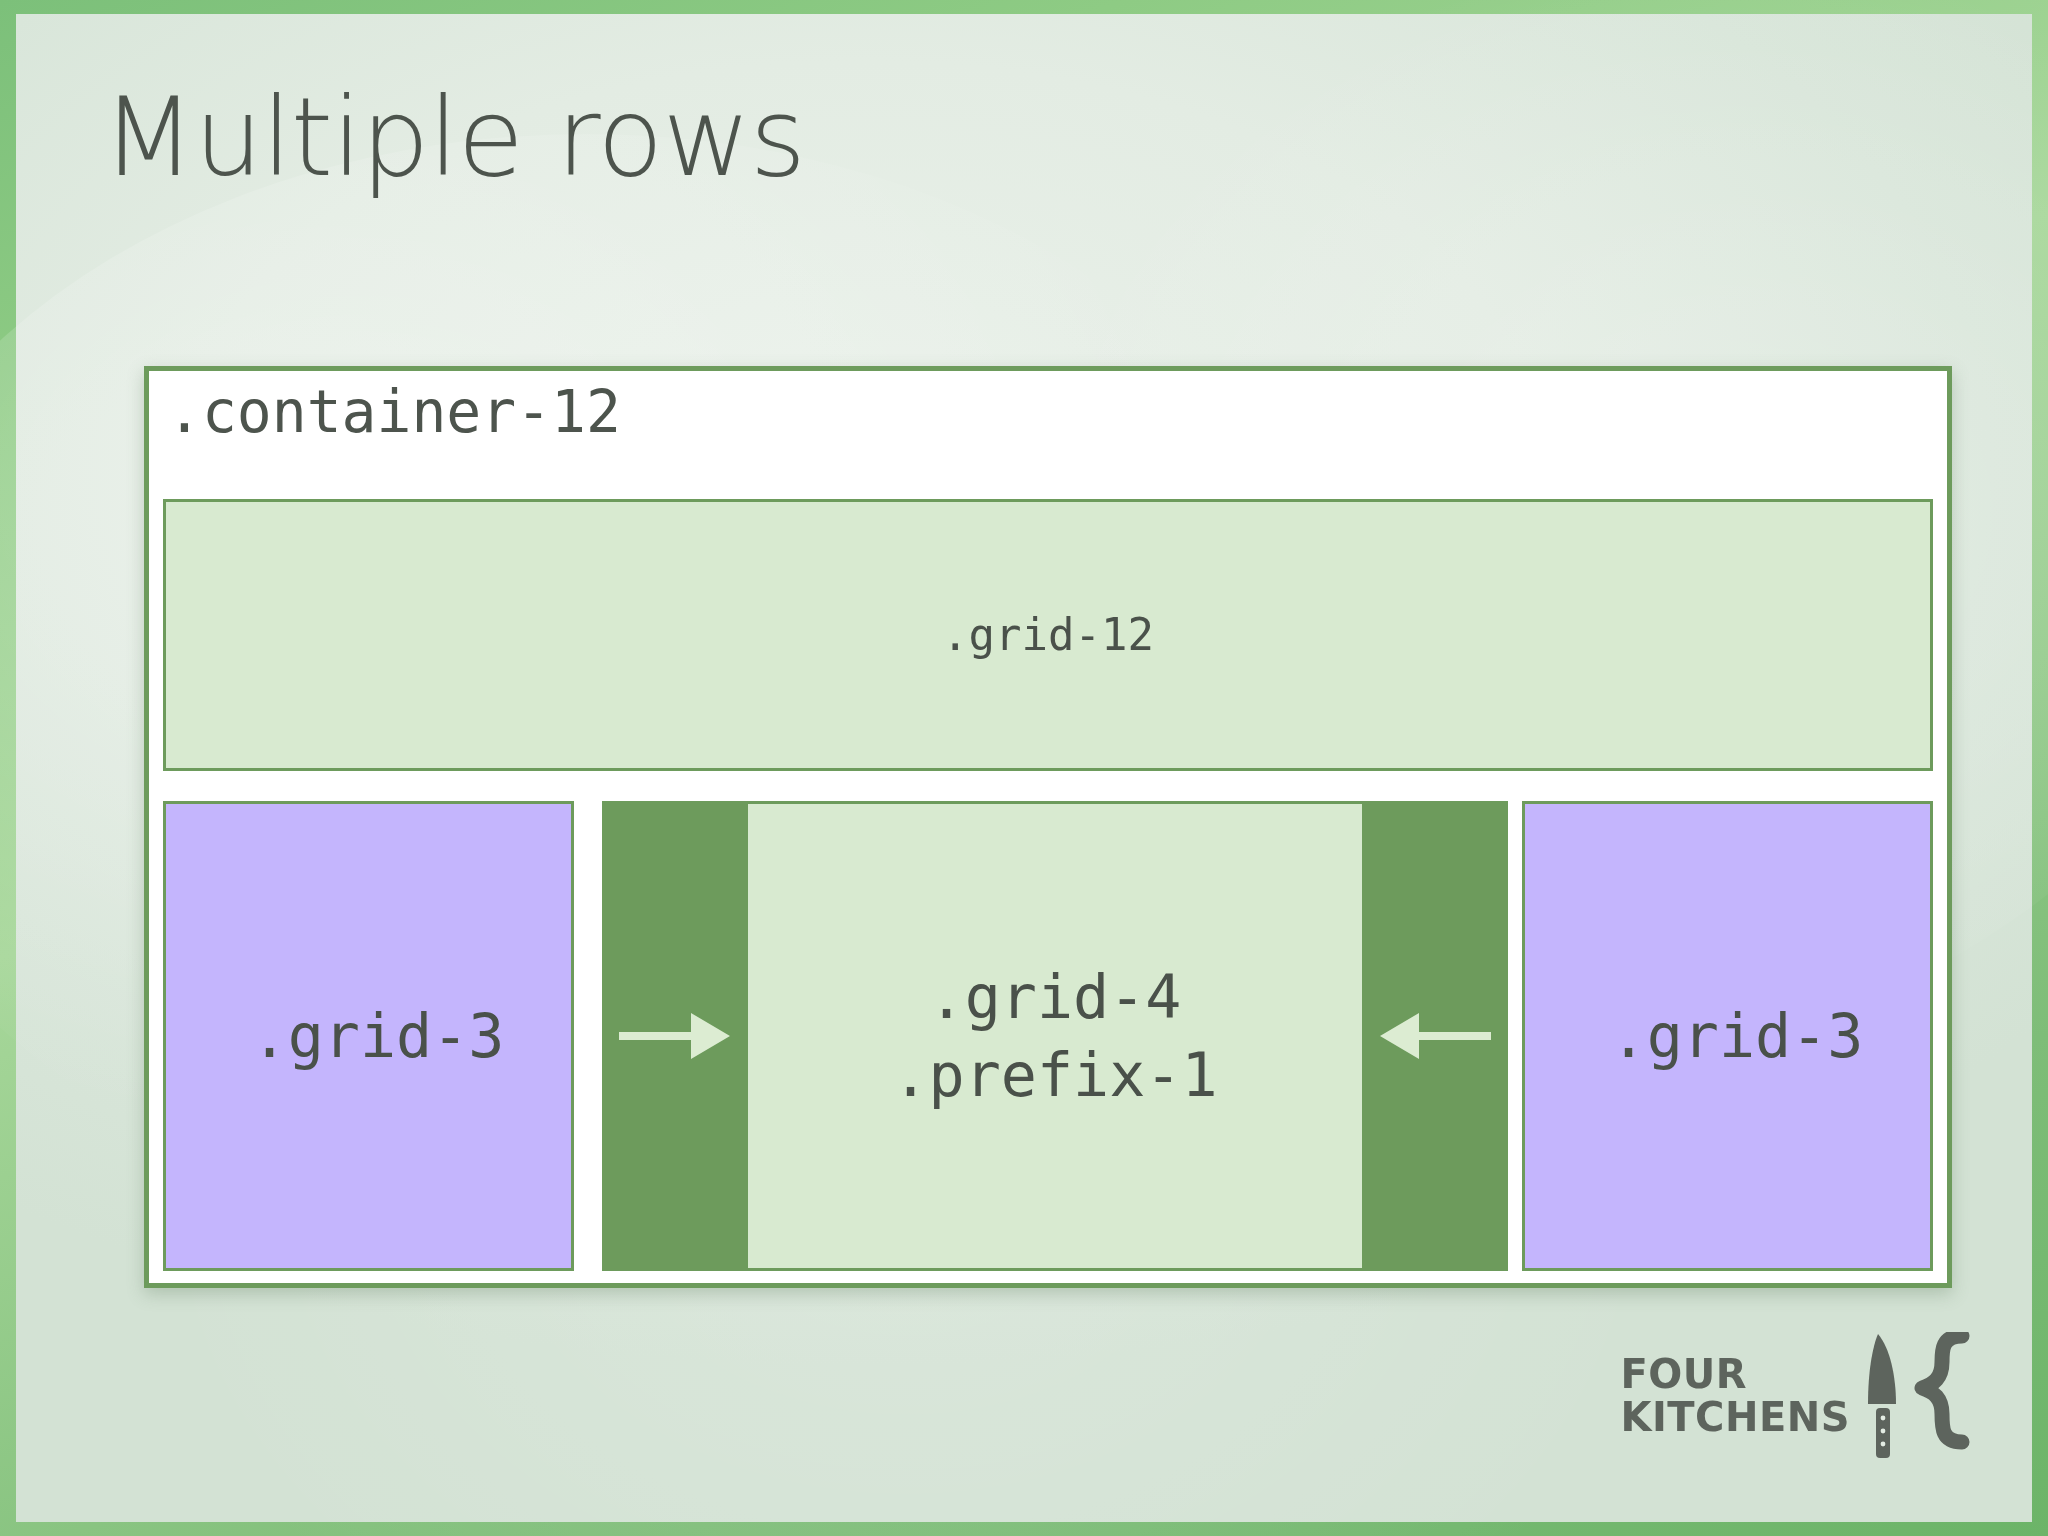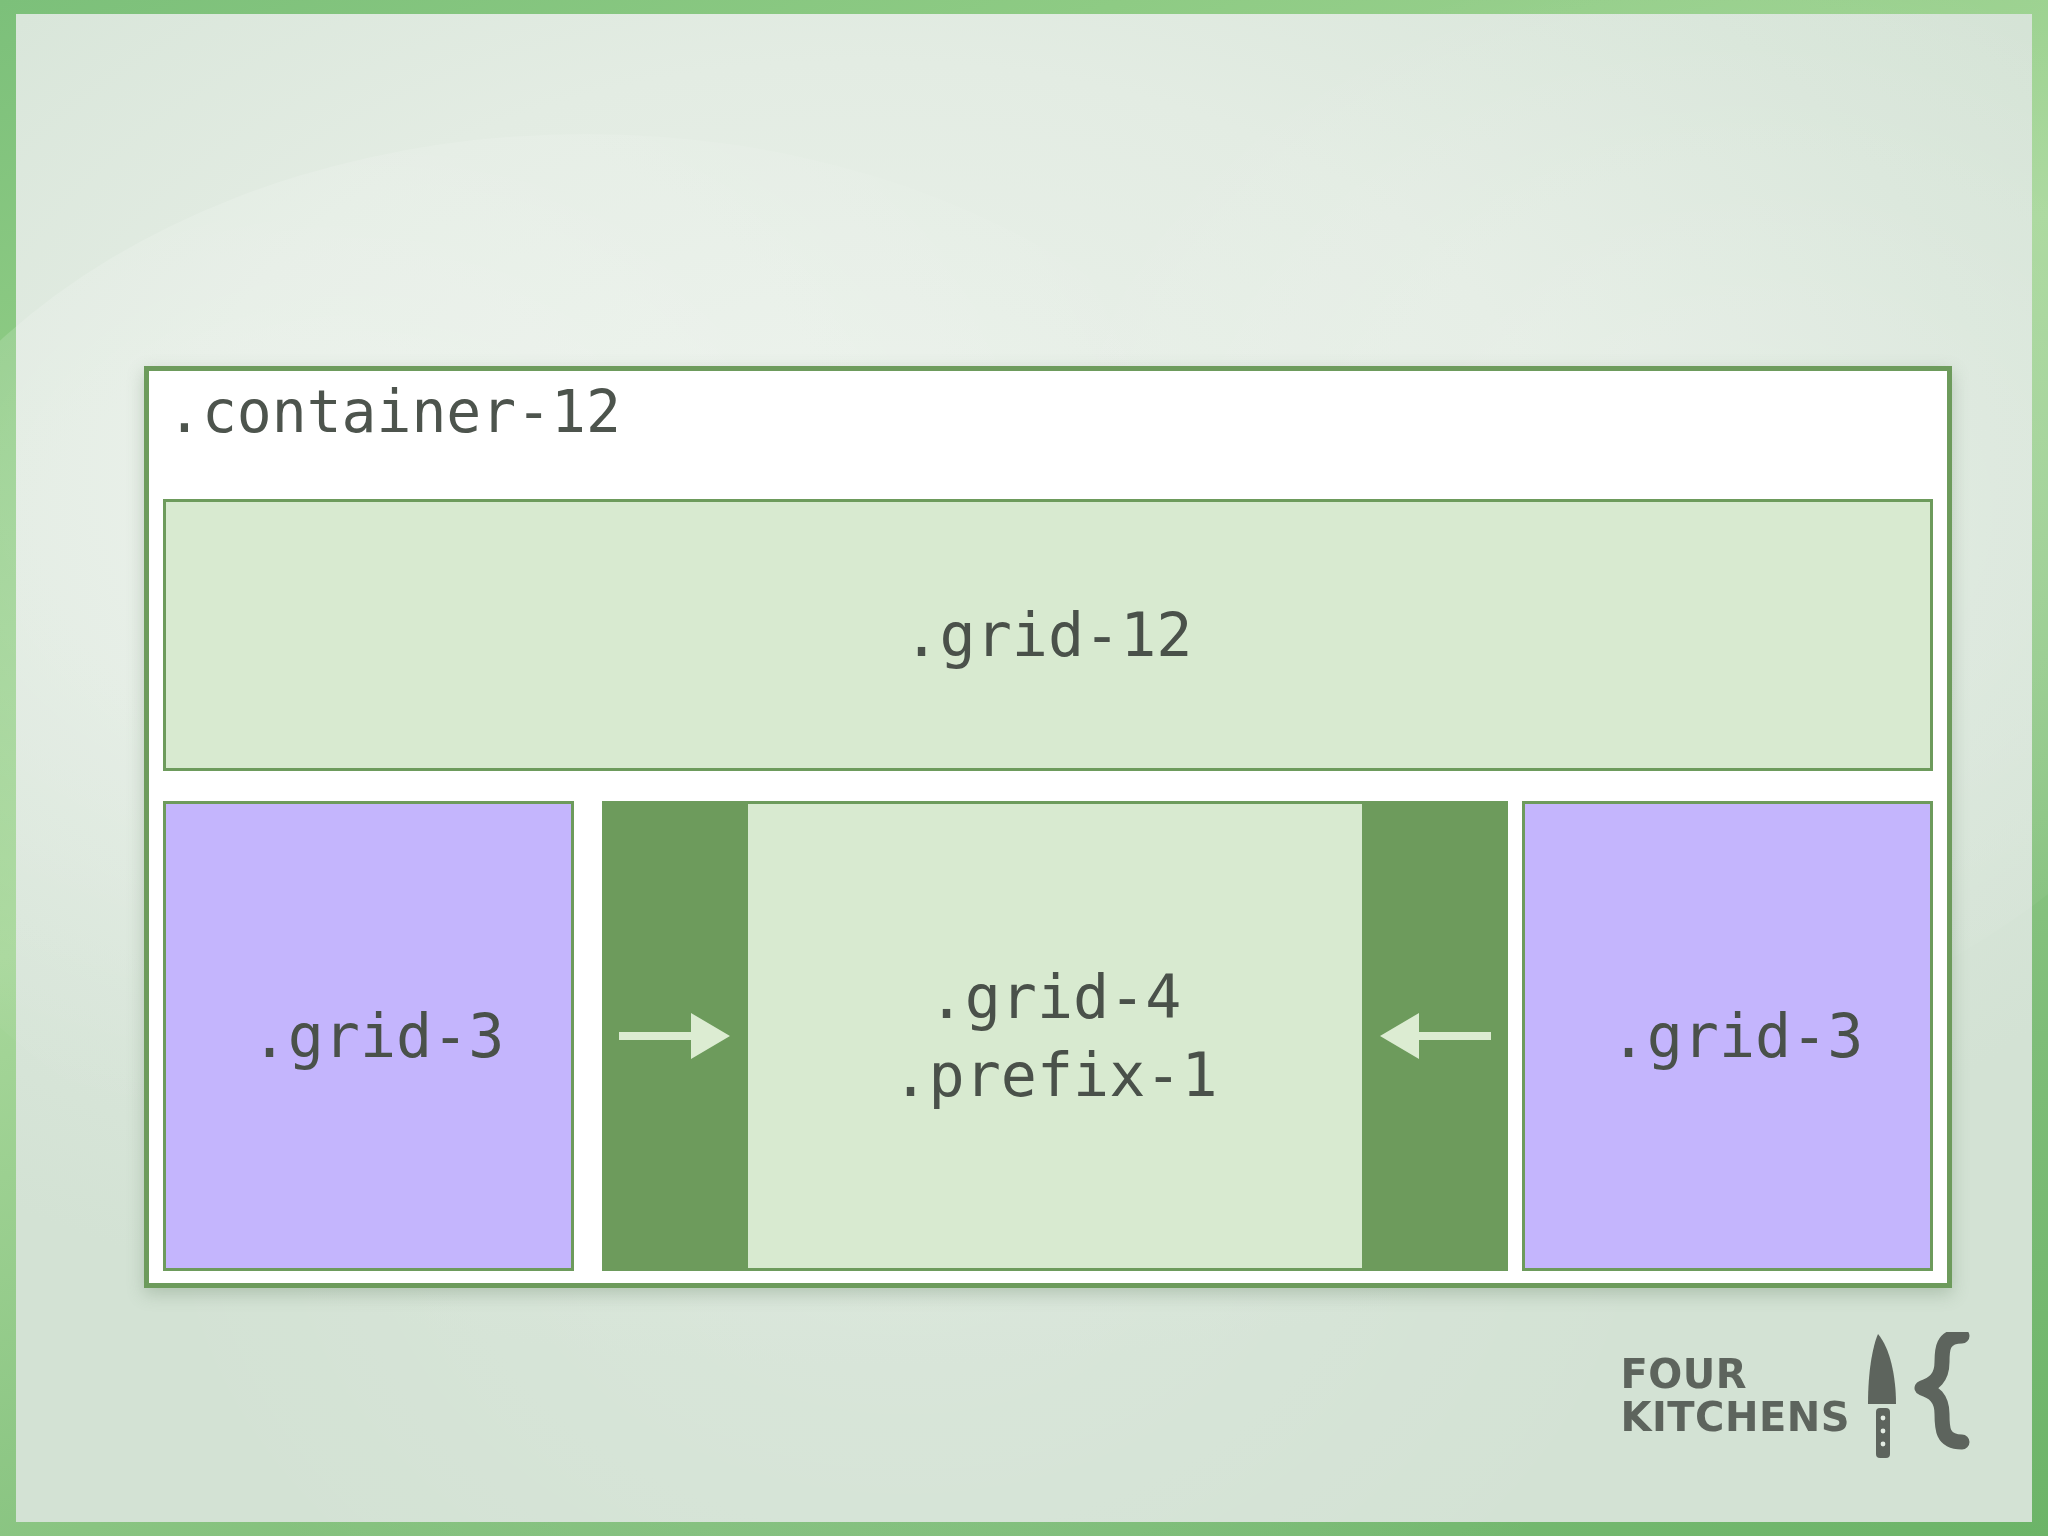--- a/index.html
+++ b/index.html
@@ -98,21 +98,21 @@
     height: 272px;
     background: #d8ead0;
     border: 3px solid #6d9b5c;
     box-sizing: border-box;
     display: flex;
     align-items: center;
     justify-content: center;
   }
   #row-grid12 .cell-label {
     font-family: "DejaVu Sans Mono", monospace;
-    font-size: 60px;
+    font-size: 44px;
     color: #4a514a;
     white-space: nowrap;
   }
 
   
   #row-bottom {
     position: absolute;
     left: 14px;
     top: 430px;
     width: 1770px;
@@ -192,20 +192,21 @@
 </style>
 </head>
 <body>
 
 <div id="slide">
   <div id="slide-face">
     <div class="swoosh a"></div>
     <div class="swoosh b"></div>
     <div class="swoosh c"></div>
 
+    <div id="title">Multiple rows</div>
 
     <div id="container-box">
       <div id="container-label">.container-12</div>
 
       <div id="row-grid12">
         <span class="cell-label">.grid-12</span>
       </div>
 
       <div id="row-bottom">
 

